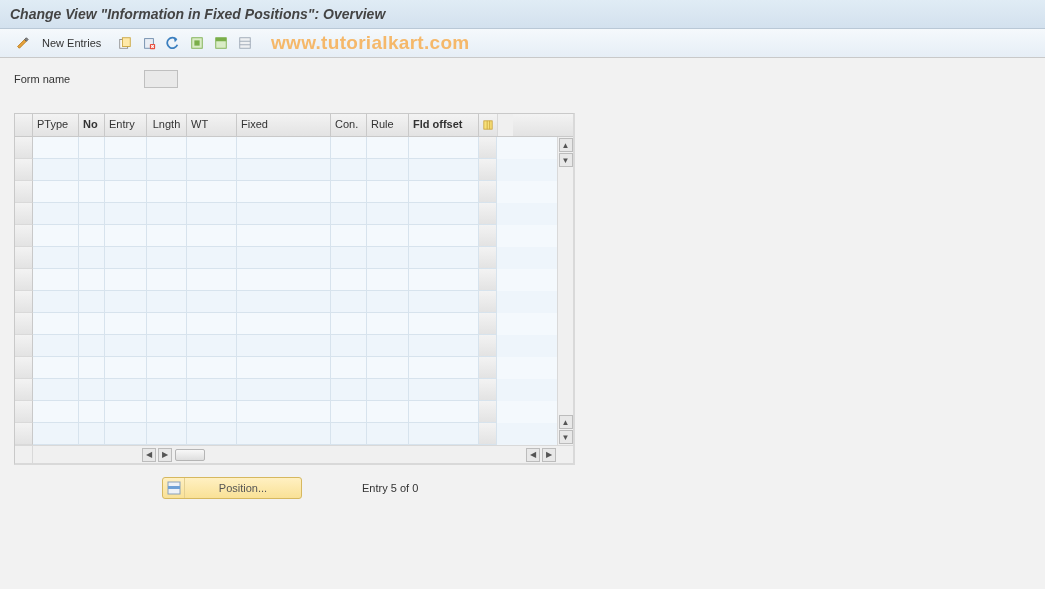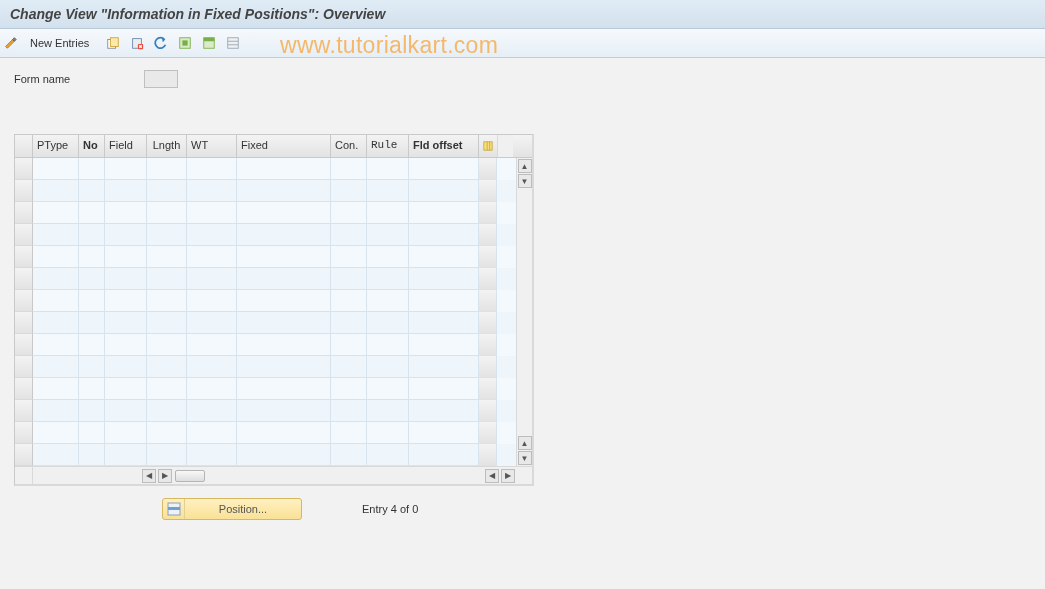--- a/index.html
+++ b/index.html
@@ -16,21 +16,21 @@
       background: linear-gradient(to bottom, #e0ecf5, #d3e1ee);
       padding: 6px 10px;
       font-size: 14px;
       font-style: italic;
       font-weight: bold;
       color: #444;
       border-bottom: 1px solid #b9c8d6;
     }
     .toolbar {
       background: linear-gradient(to bottom, #f5f9fc, #e6eef6);
-      padding: 4px 0;
+      padding: 4px 12px;
       display: flex;
       align-items: flex-end;
       gap: 4px;
       border-bottom: 1px solid #c9c9c9;
       position: relative;
     }
     .tb-btn {
       display: inline-flex;
       align-items: center;
       justify-content: center;
@@ -49,48 +49,48 @@
       padding: 0 6px;
       border: none;
       background: transparent;
       cursor: pointer;
       font-size: 11px;
       color: #333;
       margin-right: 4px;
     }
     .watermark {
       position: absolute;
-      left: 280px;
+      left: 271px;
       top: 3px;
-      font-size: 23px;
-      font-weight: normal;
+      font-size: 19px;
+      font-weight: bold;
       color: #f5b86a;
       letter-spacing: 0.3px;
       pointer-events: none;
     }
     .content {
       padding: 12px 14px;
     }
     .form-row {
       display: flex;
       align-items: center;
-      margin-bottom: 46px;
+      margin-bottom: 25px;
     }
     .form-label { color: #333; width: 130px;}
     .form-input {
       border: 1px solid #bfbfbf;
       background: #e9e9e9;
       height: 18px;
       width: 34px;
     }
     .grid-container {
       border: 1px solid #c9c9c9;
       border-bottom: 2px solid #d9d9d9;
       border-right: 2px solid #d9d9d9;
-      width: 520px;
+      width: 561px;
       background: #fff;
       position: relative;
     }
     .grid-header {
       display: flex;
       background: linear-gradient(to bottom, #f3f3f3, #e3e3e3);
       border-bottom: 1px solid #c9c9c9;
     }
     .row-sel-h {
       width: 18px;
@@ -107,21 +107,21 @@
       overflow: hidden;
       white-space: nowrap;
     }
     .col-ptype { width: 46px; }
     .col-no { width: 26px; font-weight: bold; }
     .col-offset { width: 42px; }
     .col-lngth { width: 40px; text-align: center; }
     .col-wt { width: 50px; }
     .col-field { width: 94px; }
     .col-con { width: 36px; }
-    .col-rule { width: 42px; font-family: Liberation Mono, monospace; }
+    .col-rule { width: 42px; }
     .col-fldo { width: 70px; font-weight: bold; }
     .col-conf {
       width: 18px;
       background: linear-gradient(to bottom, #f3f3f3, #e3e3e3);
       border-right: none;
       display: flex;
       align-items: center;
       justify-content: center;
     }
     .vscroll {
@@ -267,21 +267,21 @@
   <div class="form-row">
     <span class="form-label">Form name</span>
     <input class="form-input" readonly="" value="" style="">
   </div>
 
   <div class="grid-container">
     <div class="grid-header">
       <div class="row-sel-h"></div>
       <div class="col-h col-ptype">PType</div>
       <div class="col-h col-no">No</div>
-      <div class="col-h col-offset">Field</div>
+      <div class="col-h col-offset">Entry</div>
       <div class="col-h col-lngth">Lngth</div>
       <div class="col-h col-wt">WT</div>
       <div class="col-h col-field">Fixed</div>
       <div class="col-h col-con">Con.</div>
       <div class="col-h col-rule">Rule</div>
       <div class="col-h col-fldo">Fld offset</div>
       <div class="col-h col-conf">
         <svg width="12" height="12" viewBox="0 0 12 12">
             <rect x="1" y="1" width="10" height="10" fill="#f7e07a" stroke="#c9a23a"></rect>
             <line x1="5" y1="1" x2="5" y2="11" stroke="#c9a23a"></line>
@@ -503,15 +503,15 @@
   <div class="footer-row">
     <button class="position-btn">
       <span class="pb-icon">
         <svg width="14" height="14" viewBox="0 0 14 14">
             <rect x="1" y="1" width="12" height="12" fill="#eef2f7" stroke="#8aa0b8"></rect>
             <rect x="1" y="5" width="12" height="3" fill="#6ea0d6"></rect>
           </svg>
       </span>
       <span class="pb-text">Position...</span>
     </button>
-    <span class="entry-text">Entry 4 of 0</span>
+    <span class="entry-text">Entry 5 of 0</span>
   </div>
 </div>
 
 </body></html>

